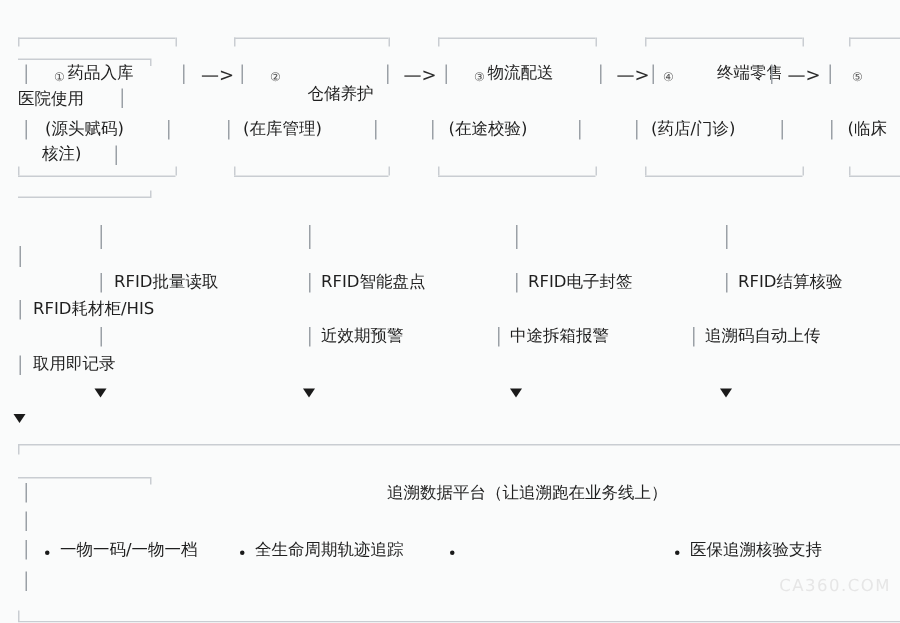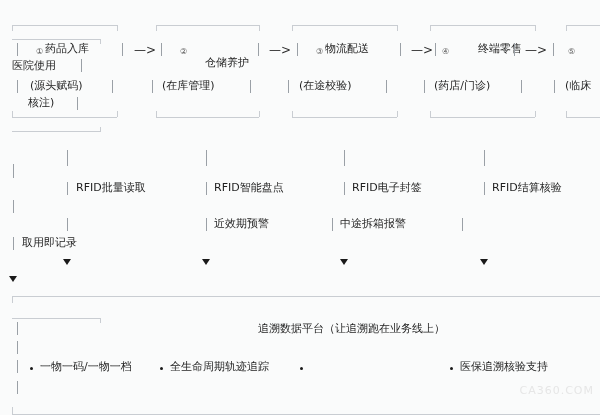--- a/index.html
+++ b/index.html
@@ -195,30 +195,32 @@
   <div class="pipe" style="left:206px; top:182px; height:13px;"></div>
   <span class="txt" style="left:214px; top:181px;">RFID智能盘点</span>
 
   <div class="pipe" style="left:344px; top:182px; height:13px;"></div>
   <span class="txt" style="left:352px; top:181px;">RFID电子封签</span>
 
   <div class="pipe" style="left:484px; top:182px; height:13px;"></div>
   <span class="txt" style="left:492px; top:181px;">RFID结算核验</span>
 
   <div class="pipe" style="left:13px; top:200px; height:13px;"></div>
+  <span class="txt" style="left:22px; top:199px;">RFID耗材柜/HIS</span>
 
   <div class="pipe" style="left:67px; top:218px; height:13px;"></div>
 
   <div class="pipe" style="left:206px; top:218px; height:13px;"></div>
   <span class="txt" style="left:214px; top:217px;">近效期预警</span>
 
   <div class="pipe" style="left:332px; top:218px; height:13px;"></div>
   <span class="txt" style="left:340px; top:217px;text-align:center;">中途拆箱报警</span>
 
   <div class="pipe" style="left:462px; top:218px; height:13px;"></div>
+  <span class="txt" style="left:470px; top:217px;">追溯码自动上传</span>
 
   <div class="pipe" style="left:13px; top:237px; height:13px;"></div>
   <span class="txt" style="left:22px; top:236px;">取用即记录</span>
 
   <div class="tri" style="left:63px; top:259px;"></div>
   <div class="tri" style="left:202px; top:259px;"></div>
   <div class="tri" style="left:340px; top:259px;"></div>
   <div class="tri" style="left:480px; top:259px;"></div>
   <div class="tri" style="left:9px; top:276px;"></div>
 

